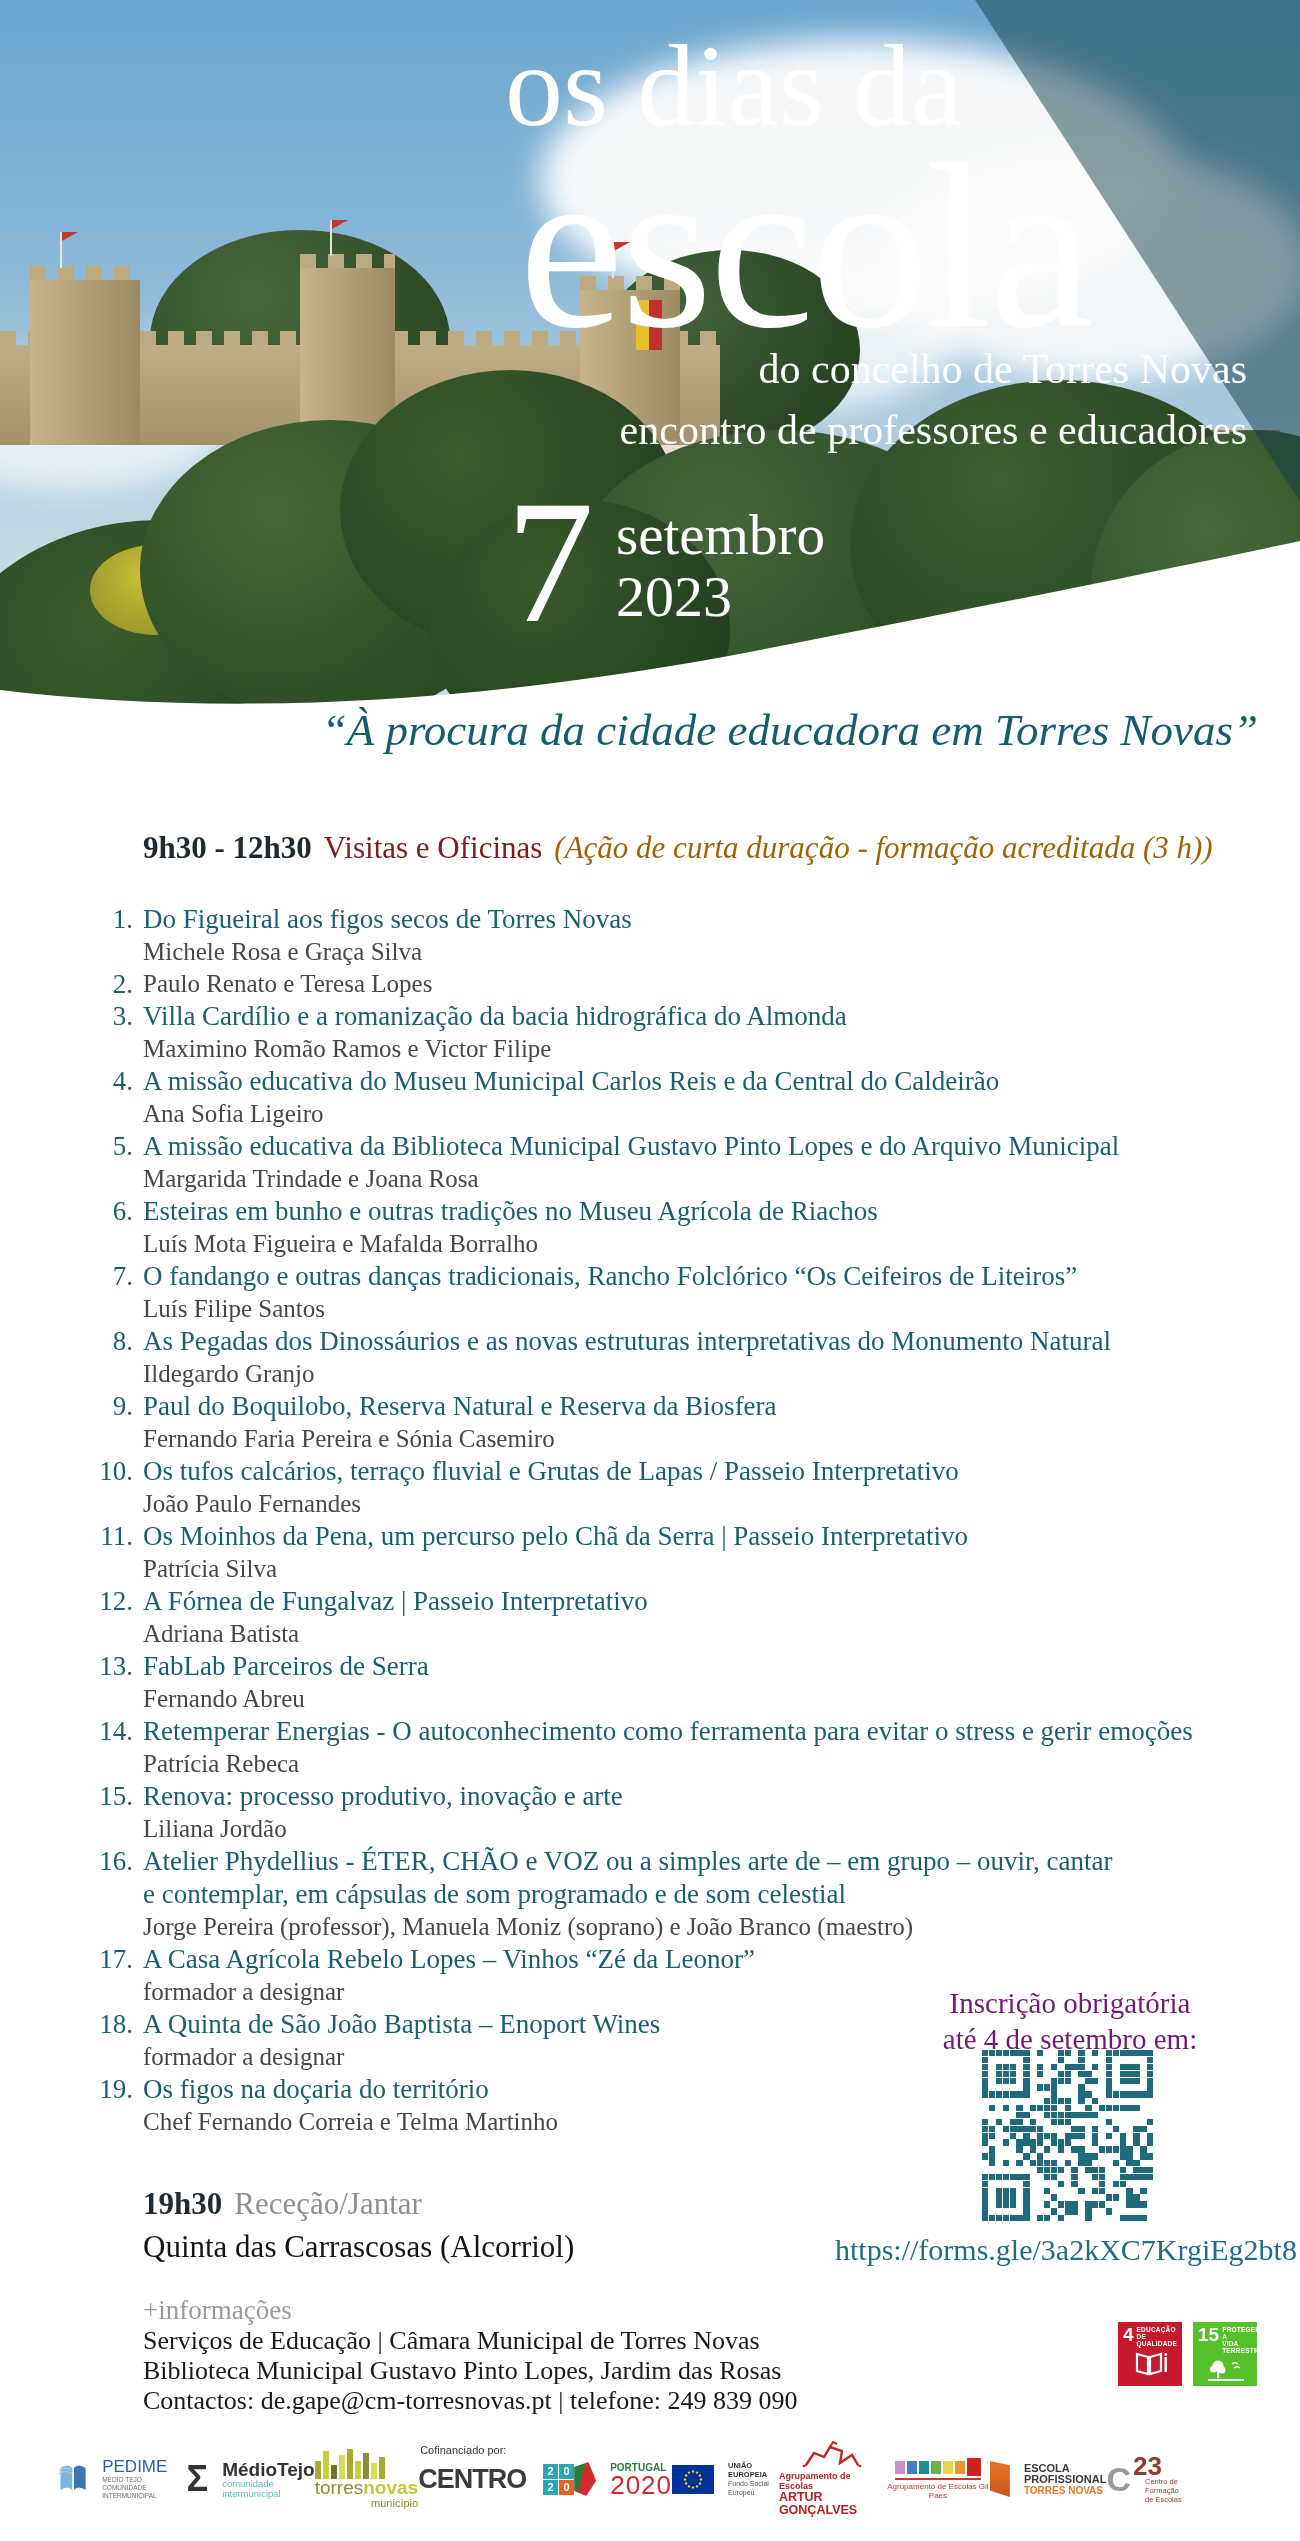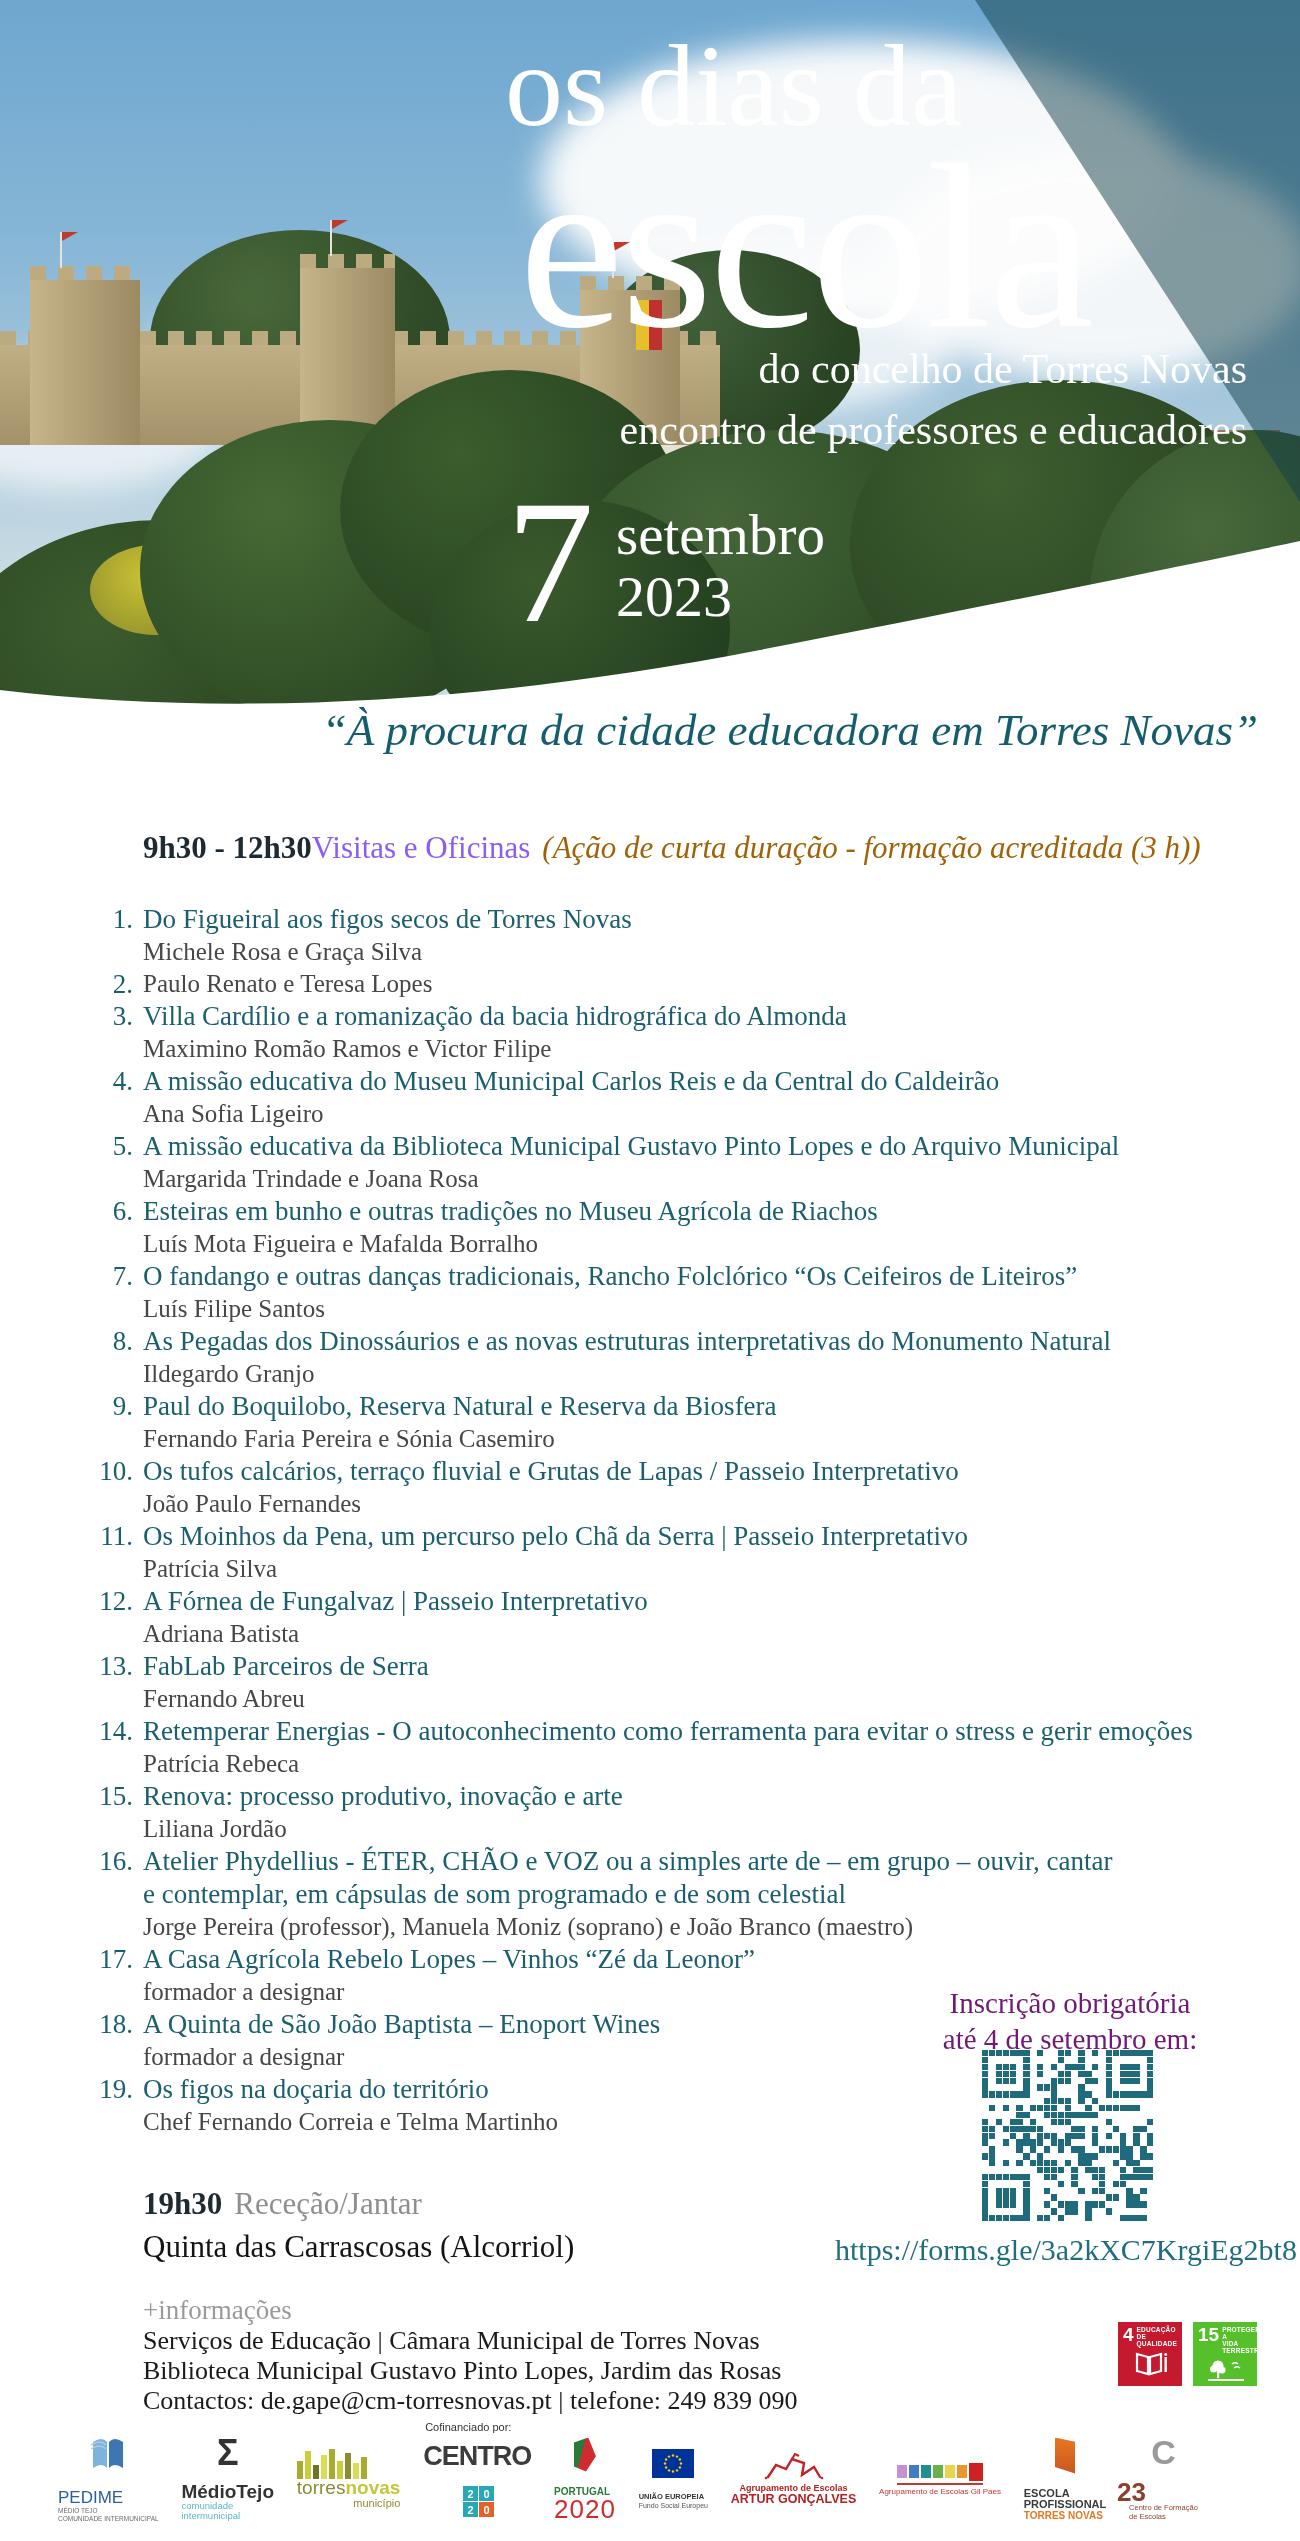--- a/index.html
+++ b/index.html
@@ -39,21 +39,21 @@
   .month{font-size:57px;line-height:58px;}
   .year{font-size:58px;line-height:66px;}
 
   
   .quote{position:absolute;top:704px;right:42px;font-style:italic;font-size:45px;
          color:var(--quote,#155d6d);}
 
   
   .program-head{position:absolute;left:143px;top:830px;font-size:31px;white-space:pre;}
   .ph-time{color:var(--dark,#1d2a32);font-weight:bold;}
-  .ph-label{color:#8b5cf6;margin-left:0;}
+  .ph-label{color:#7f1d1d;margin-left:12px;}
   .ph-note{color:#a16207;font-style:italic;margin-left:12px;}
 
   .items{position:absolute;left:143px;top:903px;width:1110px;}
   .item{position:relative;}
   .num{position:absolute;left:-64px;width:54px;text-align:right;
        color:var(--teal,#1b5f6e);font-size:27px;line-height:33px;}
   .item-title{font-size:27px;line-height:33px;color:var(--teal,#1b5f6e);white-space:pre;}
   .item-presenter{font-size:25px;line-height:32px;color:#474747;}
 
   
@@ -79,21 +79,21 @@
        font-family:"Liberation Sans","DejaVu Sans",sans-serif;}
   .sdg-head{display:flex;gap:3px;align-items:flex-start;}
   .sdg-num{font-size:19px;font-weight:bold;line-height:17px;}
   .sdg-label{font-size:6.5px;font-weight:bold;line-height:7px;letter-spacing:.2px;}
   .sdg-icon{display:flex;justify-content:center;margin-top:4px;}
 
   
   .footer{position:absolute;left:58px;top:2444px;width:1140px;height:70px;
           display:flex;align-items:center;justify-content:space-between;
           font-family:"Liberation Sans","DejaVu Sans",sans-serif;}
-  .logo{display:flex;align-items:center;gap:14px;flex-direction:column;}
+  .logo{display:flex;align-items:center;gap:14px;}
   .lg-col{display:flex;flex-direction:column;}
   .pedime-name{color:#2a5fa5;font-weight:normal;font-size:17px;line-height:18px;}
   .pedime-sub{color:#6b6b6b;font-size:6.5px;line-height:8px;}
   .sigma{font-size:36px;font-weight:bold;color:#333;line-height:30px;}
   .mt-name{font-size:19px;font-weight:bold;color:#333;line-height:19px;}
   .mt-sub{font-size:9.5px;color:#59b8c4;line-height:10px;}
   .tn-bars{display:flex;align-items:flex-end;gap:2px;height:30px;}
   .tn-bars span{width:6px;display:block;}
   .tn-name{font-size:19px;line-height:18px;}
   .tn-t{color:#8a8d33;} .tn-n{color:#c3c73b;font-weight:bold;}

